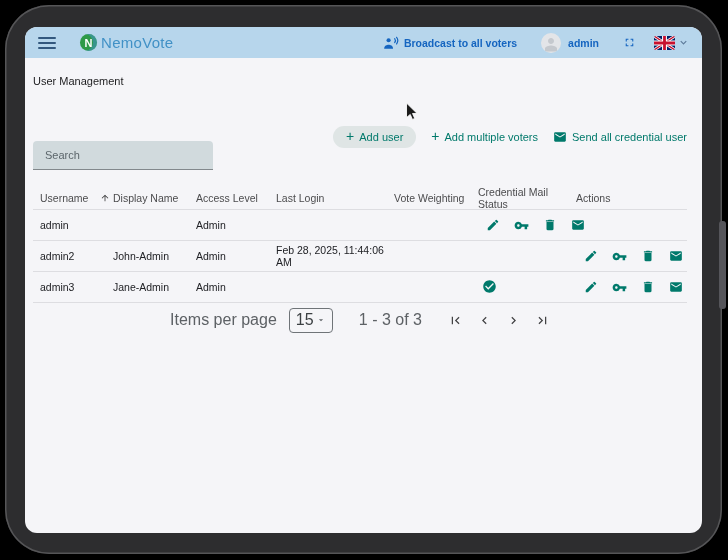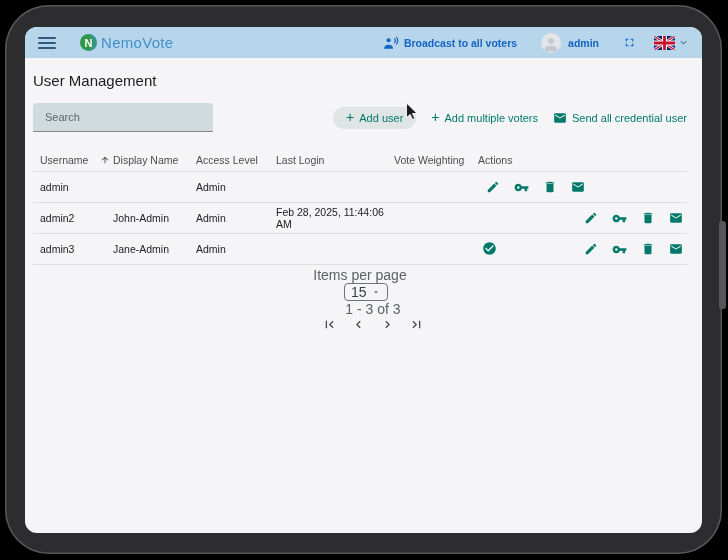--- a/index.html
+++ b/index.html
@@ -28,45 +28,45 @@
   .broadcast{display:flex;align-items:center;gap:5px;background:none;border:0;cursor:pointer;
     color:var(--topbar-accent);font-size:10.5px;font-weight:bold;}
   .user{display:flex;align-items:center;gap:7px;margin-left:24px;cursor:pointer;}
   .avatar{width:20px;height:20px;border-radius:50%;background:#e3e5e8;overflow:hidden;display:flex;align-items:flex-end;justify-content:center;}
   .user-name{color:var(--topbar-accent);font-size:10.5px;font-weight:bold;}
   .fs-btn{background:none;border:0;cursor:pointer;margin-left:24px;display:flex;align-items:center;}
   .lang{display:flex;align-items:center;gap:3px;margin-left:18px;cursor:pointer;}
   .flag{border-radius:2px;overflow:hidden;display:block;}
   
   main{padding:0 15px 0 8px;}
-  h1{font-size:15px;font-weight:500;color:#1d1d1f;margin:13px 0 12px 0;line-height:20px;}
+  h1{font-size:11px;font-weight:500;color:#1d1d1f;margin:13px 0 12px 0;line-height:20px;}
   .controls{display:flex;justify-content:space-between;align-items:center;}
   .search{width:180px;height:29px;background:var(--search-bg);border:0;border-bottom:1px solid #82888c;
-    border-radius:4px 4px 0 0;padding:0 12px;font-size:11px;color:#2b3236;outline:none;}
+    border-radius:4px 4px 0 0;padding:0 12px;font-size:11px;color:#2b3236;outline:none;margin-top:38px;}
   .search::placeholder{color:#5c666b;}
   .btn-group{display:flex;align-items:center;gap:15px;}
   .text-btn{display:flex;align-items:center;gap:5px;background:none;border:0;cursor:pointer;
     color:var(--accent-teal);font-size:11px;font-weight:500;}
   .pill{background:var(--pill-bg);border-radius:14px;padding:5px 13px;}
   .plus{font-size:14px;font-weight:400;line-height:11px;}
   
   .table{margin-top:16px;}
   .thead,.trow{display:grid;grid-template-columns:73px 83px 80px 118px 84px 98px 1fr;
     align-items:center;padding-left:7px;}
   .thead{height:23px;font-size:10.5px;font-weight:500;color:#4c4c4e;}
   .th{display:flex;align-items:center;gap:12px;cursor:pointer;}
   .trow{height:30px;font-size:10.5px;color:var(--text-primary);}
   .row-divider{height:1px;background:var(--divider);}
   .td-status{padding-left:4px;}
   .td-actions{display:flex;align-items:center;gap:13px;padding-left:8px;}
   .icon-btn{background:none;border:0;cursor:pointer;display:flex;align-items:center;padding:0;}
   .hidden{visibility:hidden;}
   
-  .paginator{margin-top:2px;height:30px;display:flex;justify-content:space-between;align-items:center;
-    font-size:14px;color:var(--text-secondary);flex-direction:column;}
+  .paginator{margin-top:2px;height:30px;display:flex;justify-content:center;align-items:center;
+    font-size:16px;color:var(--text-secondary);}
   .ipp-select{display:flex;align-items:center;justify-content:space-between;width:44px;height:25px;
     border:1px solid #6f7478;border-radius:4px;padding:0 6px;margin-left:12px;cursor:pointer;color:#3c4043;}
   .range{margin-left:26px;}
   .nav{display:flex;align-items:center;gap:14px;margin-left:26px;}
   .nav .icon-btn svg{fill:#434345;}
   .cursor{position:absolute;left:403px;top:101px;z-index:10;pointer-events:none;}
 </style>
 </head>
 <body>
 
@@ -160,20 +160,23 @@
         <div class="th">
             <span>Access Level</span>
           </div>
         <div class="th">
             <span>Last Login</span>
           </div>
         <div class="th">
             <span>Vote Weighting</span>
           </div>
         <div class="th">
+            <span>Credential Mail Status</span>
+          </div>
+        <div class="th">
             <span>Actions</span>
           </div>
       </div>
       <div class="row-divider"></div>
       <div>
   <div class="trow">
     <div class="td">admin</div>
     <div class="td"></div>
     <div class="td">Admin</div>
     <div class="td"></div>

